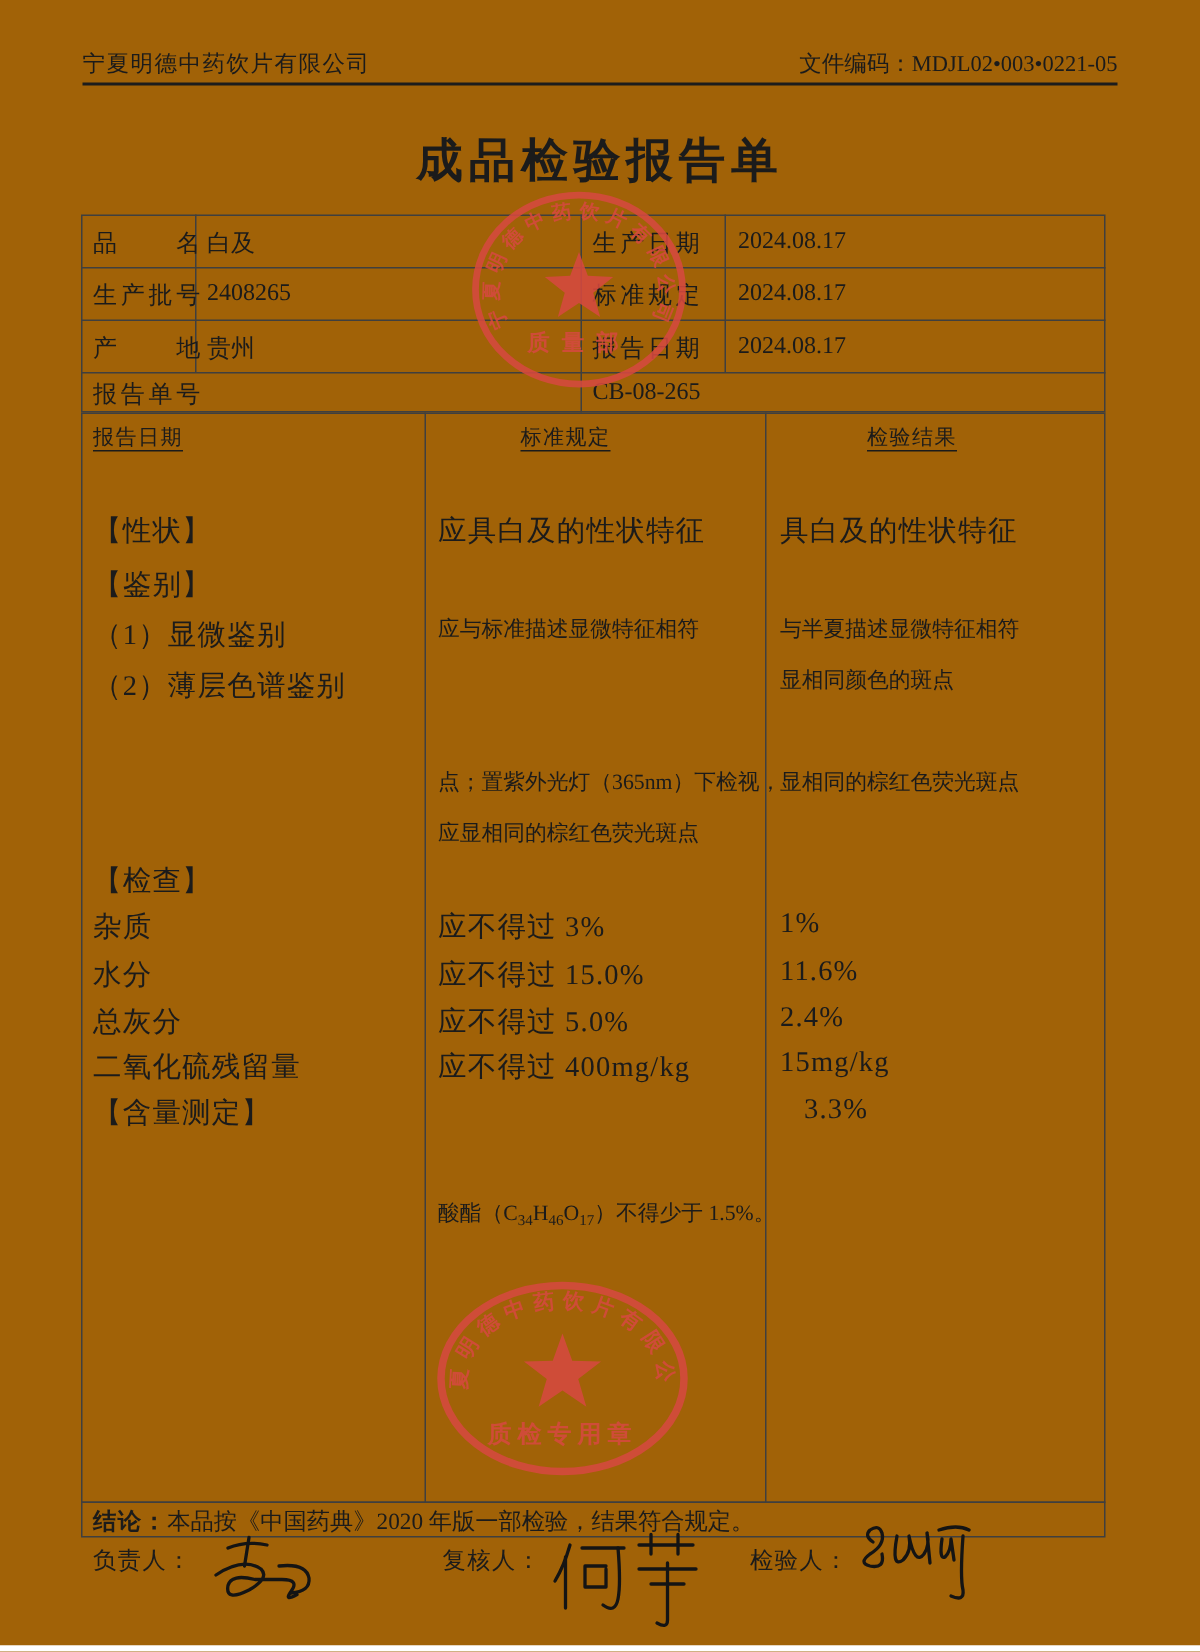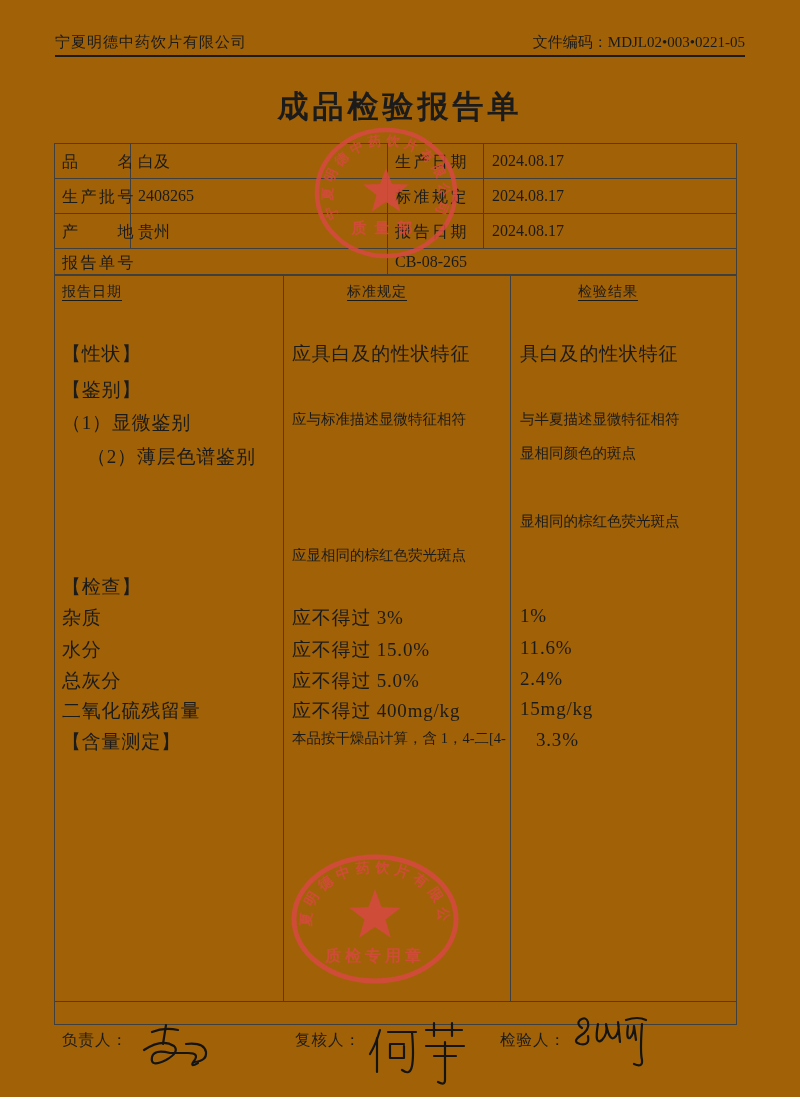--- a/index.html
+++ b/index.html
@@ -81,21 +81,22 @@
   <div class="ln" style="left:62px;top:341px;">【性状】</div>
   <div class="ln" style="left:292px;top:341px;">应具白及的性状特征</div>
   <div class="ln" style="left:520px;top:341px;">具白及的性状特征</div>
 
   <div class="ln" style="left:62px;top:377px;">【鉴别】</div>
 
   <div class="ln" style="left:62px;top:410px;">（1）显微鉴别</div>
   <div class="ln para" style="left:292px;top:410px;">应与标准描述显微特征相符</div>
   <div class="ln para" style="left:520px;top:410px;">与半夏描述显微特征相符</div>
 
-  <div class="ln" style="left:62px;top:444px;margin-left:25px;">（2）薄层色谱鉴别</div>
+  <div class="ln" style="left:62px;top:444px;">（2）薄层色谱鉴别</div>
+  <div class="ln para" style="left:292px;top:512px;">点；置紫外光灯（365nm）下检视，</div>
   <div class="ln para" style="left:292px;top:546px;">应显相同的棕红色荧光斑点</div>
   <div class="ln para" style="left:520px;top:444px;">显相同颜色的斑点</div>
   <div class="ln para" style="left:520px;top:512px;">显相同的棕红色荧光斑点</div>
 
   <div class="ln" style="left:62px;top:574px;">【检查】</div>
 
   <div class="ln" style="left:62px;top:605px;">杂质</div>
   <div class="ln" style="left:292px;top:605px;">应不得过 3%</div>
   <div class="ln" style="left:520px;top:605px;">1%</div>
 
@@ -105,24 +106,27 @@
 
   <div class="ln" style="left:62px;top:668px;">总灰分</div>
   <div class="ln" style="left:292px;top:668px;">应不得过 5.0%</div>
   <div class="ln" style="left:520px;top:668px;">2.4%</div>
 
   <div class="ln" style="left:62px;top:698px;">二氧化硫残留量</div>
   <div class="ln" style="left:292px;top:698px;">应不得过 400mg/kg</div>
   <div class="ln" style="left:520px;top:698px;">15mg/kg</div>
 
   <div class="ln" style="left:62px;top:729px;">【含量测定】</div>
-  <div class="ln para" style="left:292px;top:729px;">本品按干燥品计算，含 1，4-二[4-</div>
+  <div class="ln para" style="left:292px;top:799px;"><span>酸酯（C</span><sub>34</sub><span>H</span><sub>46</sub><span>O</span><sub>17</sub><span>）不得少于 1.5%。</span></div>
   <div class="ln" style="left:520px;top:729px;margin-left:16px;">3.3%</div>
 
   <div class="box" style="left:54px;top:1001px;width:683px;height:24px;"></div>
+  <div class="concl">
+    <span class="b">结论：</span><span>本品按《中国药典》2020 年版一部检验，结果符合规定。</span>
+  </div>
 
   <div class="sig-label" style="left:62px;">负责人：</div>
   <div class="sig-label" style="left:295px;">复核人：</div>
   <div class="sig-label" style="left:500px;">检验人：</div>
 
   <svg class="sig" style="left:128px;top:1022px;" width="100" height="55" viewBox="0 0 100 55">
     <path d="M24 10 Q36 5 50 8"></path>
     <path d="M38 3 L35 22"></path>
     <path d="M16 28 Q34 16 46 24 Q52 30 38 38 Q22 46 24 35 Q26 27 42 31 L60 31 Q72 31 66 39 Q61 46 70 41"></path>
     <path d="M58 22 Q76 20 78 30 Q79 39 66 40"></path>

